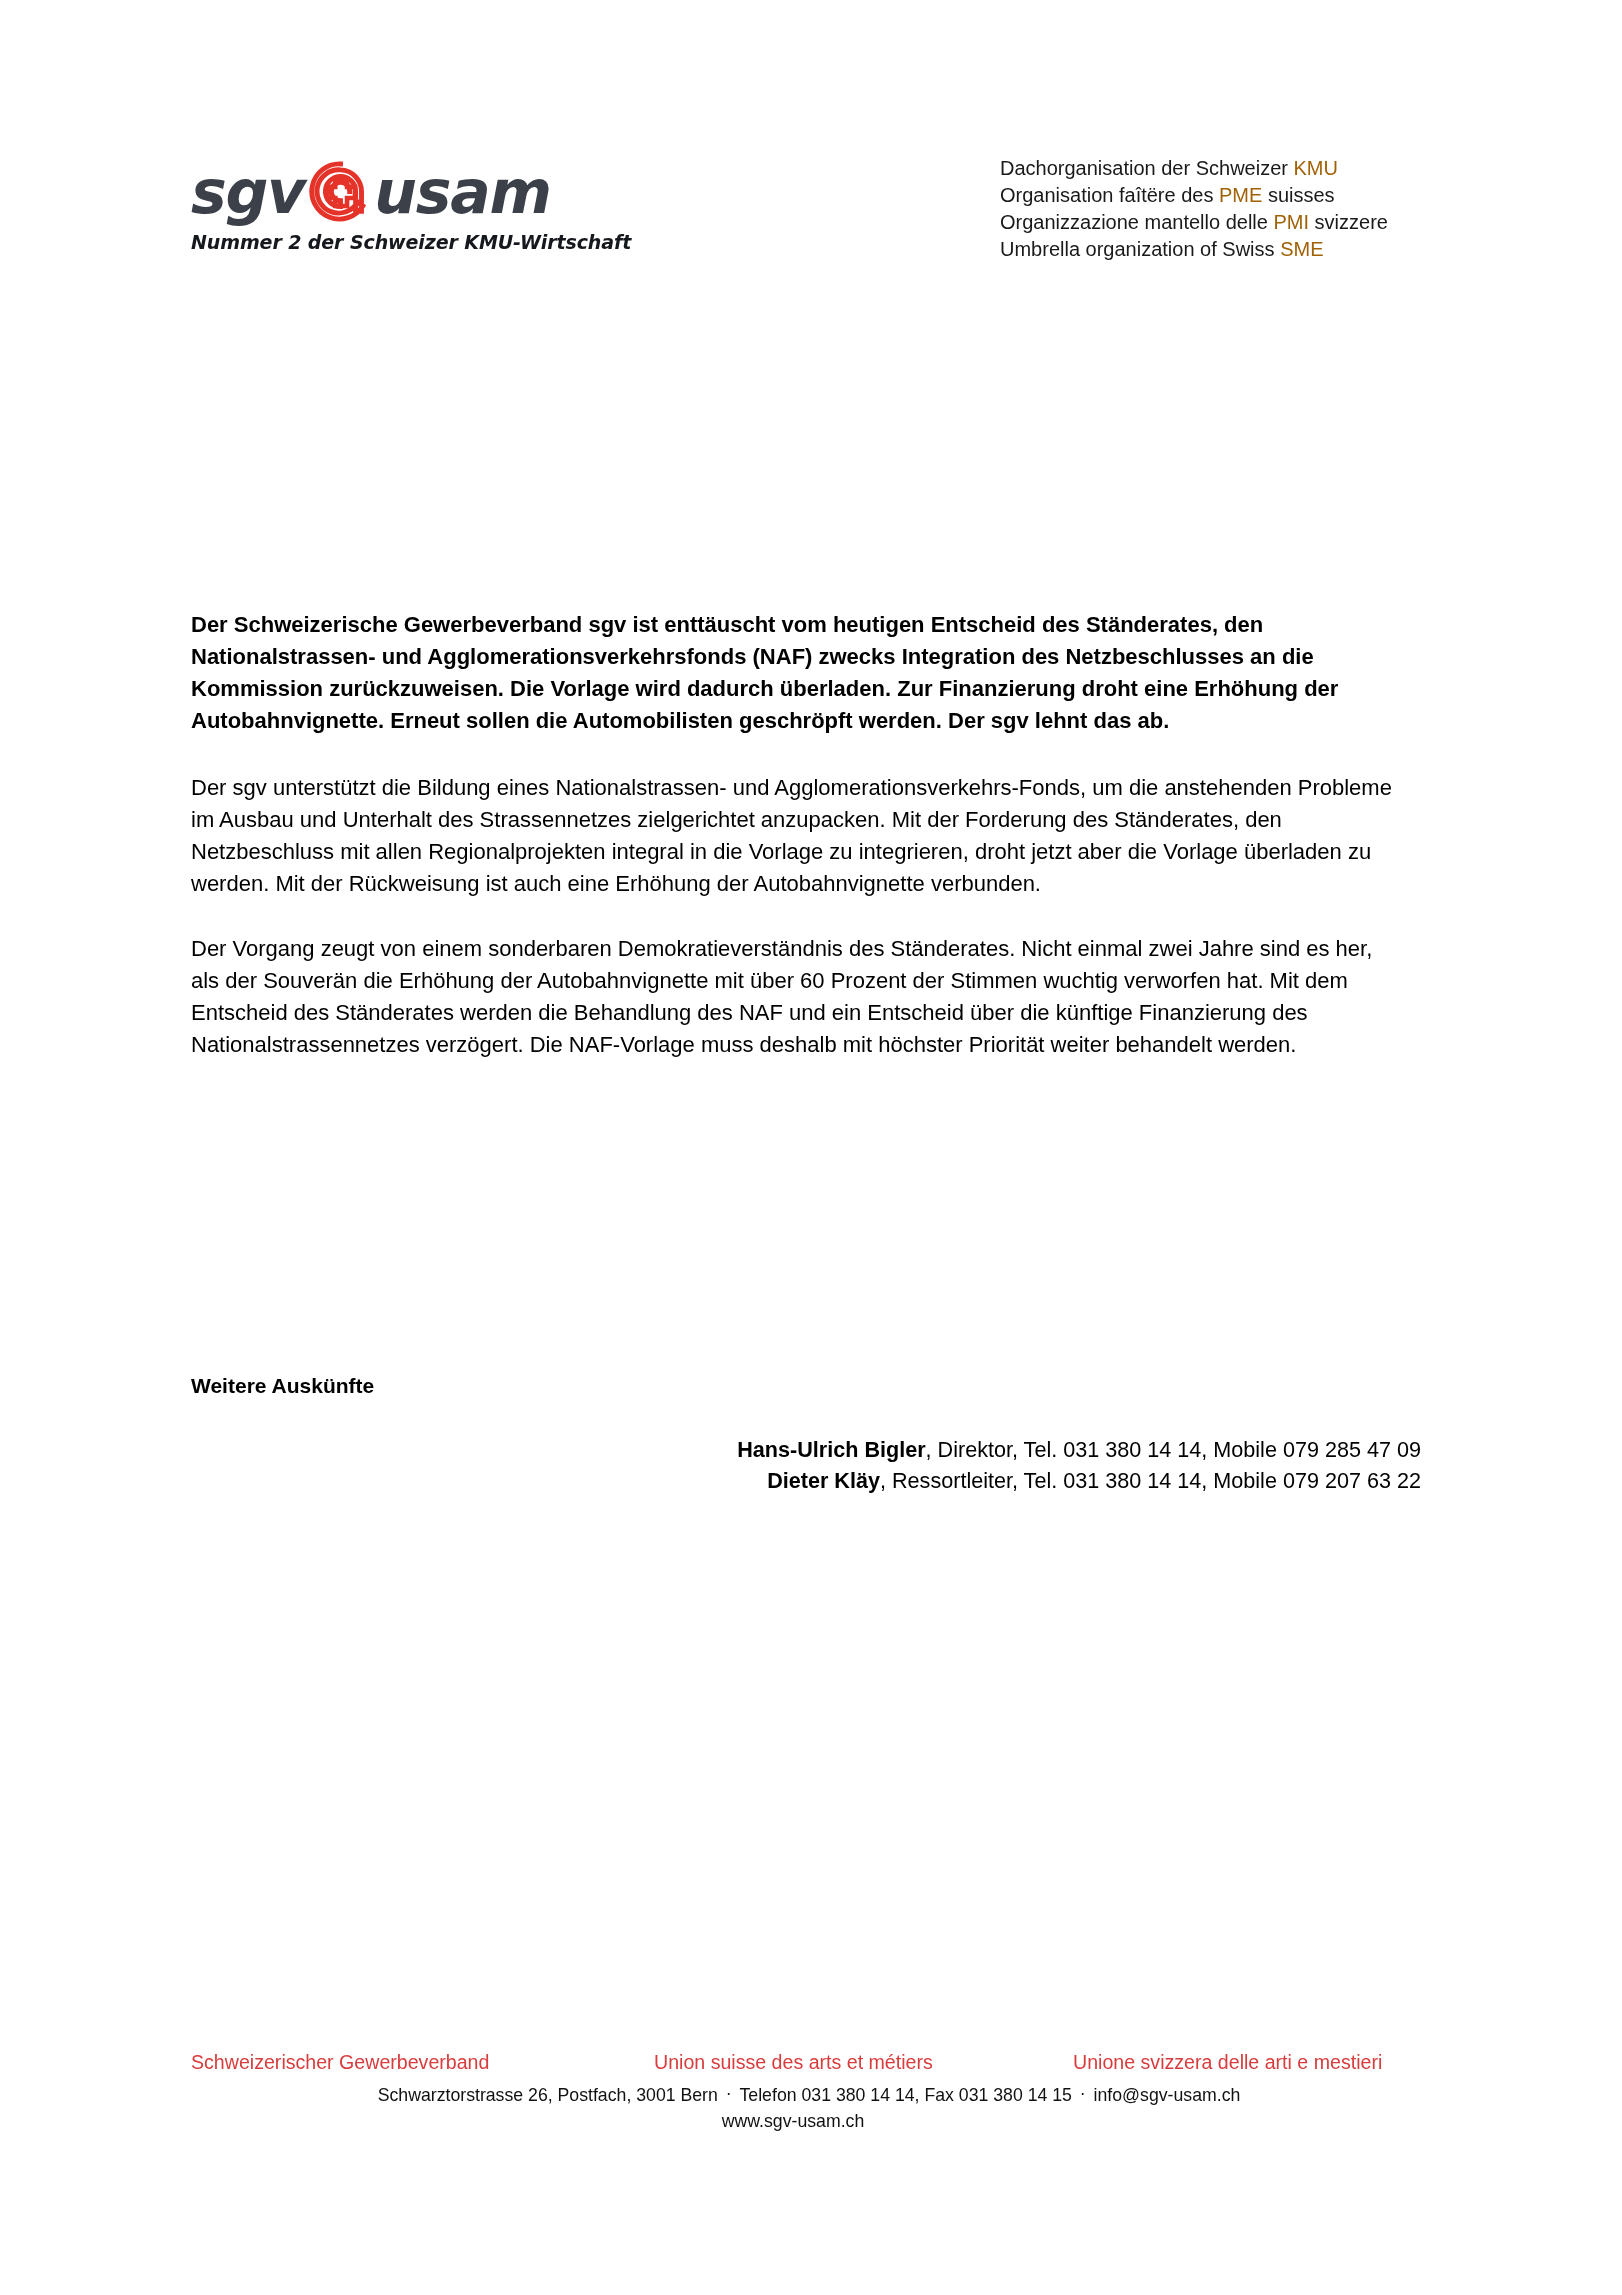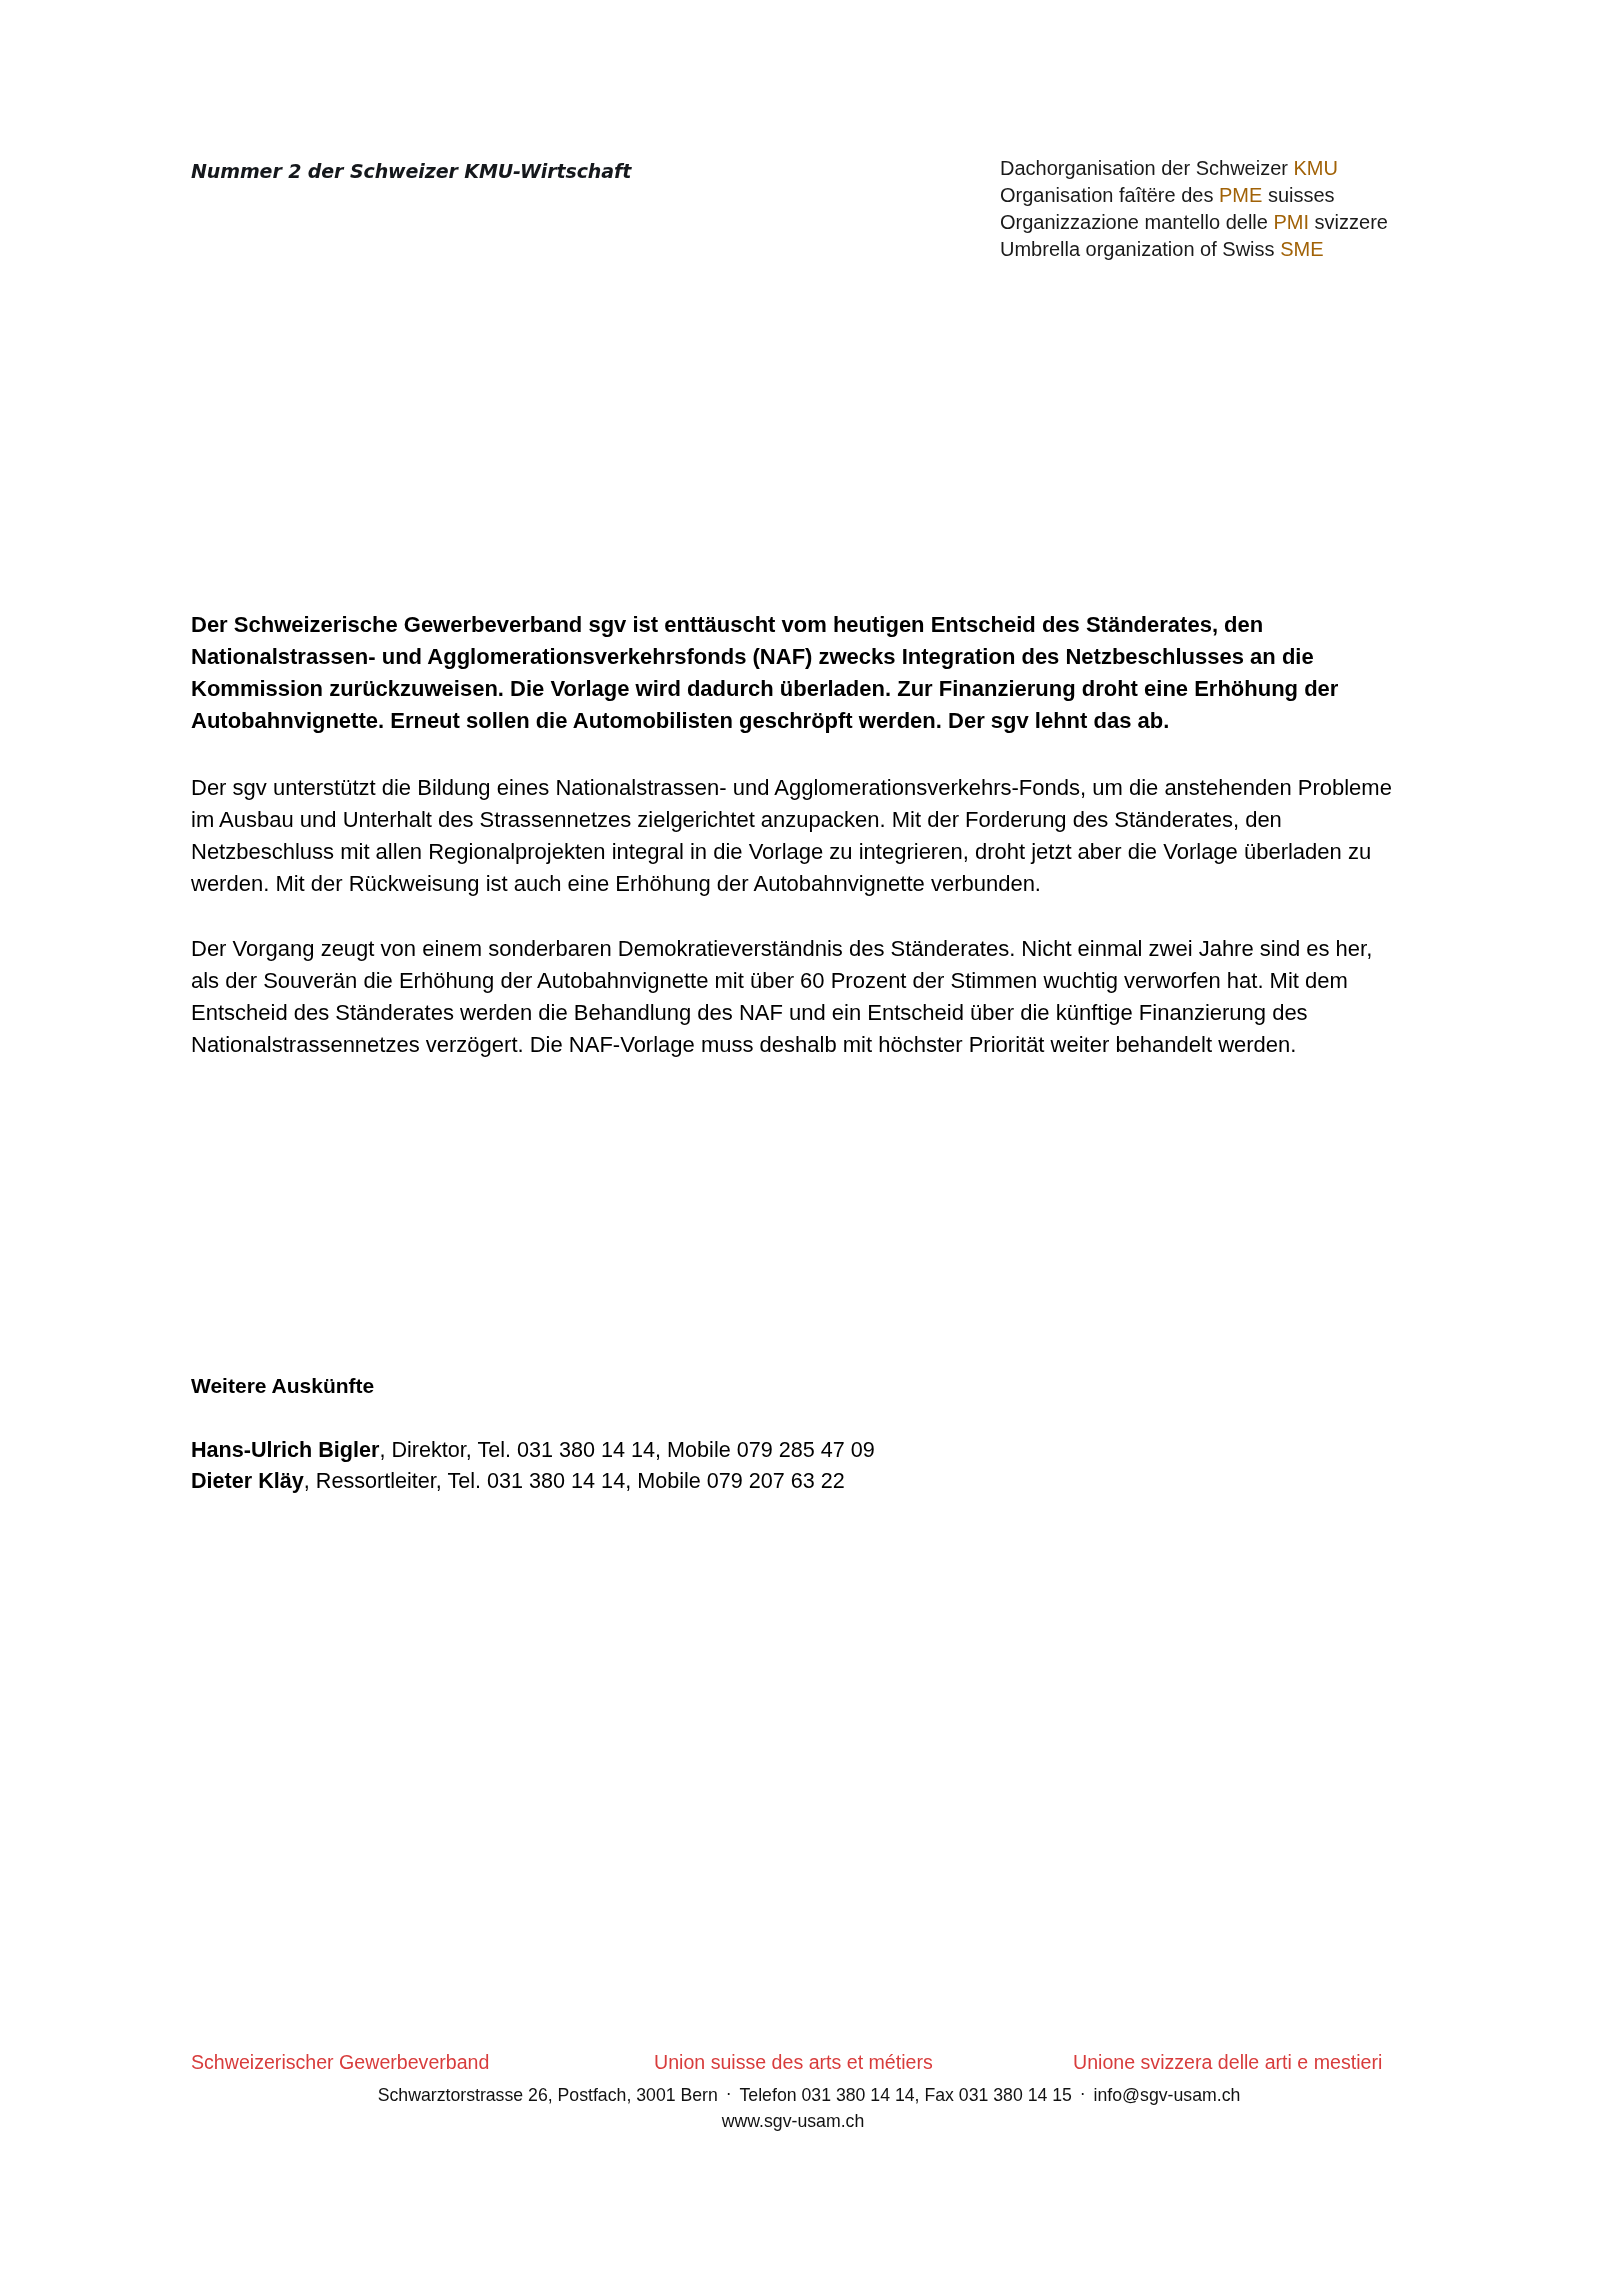--- a/index.html
+++ b/index.html
@@ -139,20 +139,21 @@
   .contact h2 {
     margin: 0 0 33px 0;
     font-size: 21px;
     line-height: 30px;
     font-weight: 700;
   }
   .contact-line {
     font-size: 21.6px;
     line-height: 31px;
     font-weight: 400;
+    text-align: right;
   }
   .contact-line .nm { font-weight: 700; }
 
   
   .nummer1 {
     position: absolute;
     left: 191px;
     top: 1698px;
     width: 1230px;
     display: flex;
@@ -213,20 +214,30 @@
   .footer-web { text-align: center; font-size: 17.7px; line-height: 26px; color: #111111; }
 </style>
 </head>
 <body>
 
 <div class="page">
 
   <div class="header">
 
     <div class="logo-block">
+      <div class="logo-wordmark">
+        <span class="logo-sgv">sgv</span>
+        <span class="logo-emblem">
+          <svg width="63" height="63" viewBox="0 0 96 96" aria-hidden="true">
+            <path d="M48 6 A42 42 0 1 0 82 70 L74 64 A33 33 0 1 1 48 15 A33 33 0 0 1 80 48 L80 78 L71 78 L71 48 A23 23 0 1 0 48 71 L48 62 A14 14 0 1 1 62 48" fill="none" stroke="#e5332a" stroke-width="7.5" stroke-linecap="square"></path>
+            <path d="M40 28 L58 28 L58 41 L70 41 L70 58 L58 58 L58 70 L40 70 L40 58 L28 58 L28 41 L40 41 Z" fill="none" stroke="#e5332a" stroke-width="7"></path>
+          </svg>
+        </span>
+        <span class="logo-usam">usam</span>
+      </div>
       <div class="logo-tagline">Nummer 2 der Schweizer KMU-Wirtschaft</div>
     </div>
 
     <div class="header-langs">
       <span class="hl"><span>Dachorganisation der Schweizer </span><span class="accent">KMU</span><span></span></span>
       <span class="hl"><span>Organisation faîtëre des </span><span class="accent">PME</span><span> suisses</span></span>
       <span class="hl"><span>Organizzazione mantello delle </span><span class="accent">PMI</span><span> svizzere</span></span>
       <span class="hl"><span>Umbrella organization of Swiss </span><span class="accent">SME</span><span></span></span>
     </div>
   </div>

